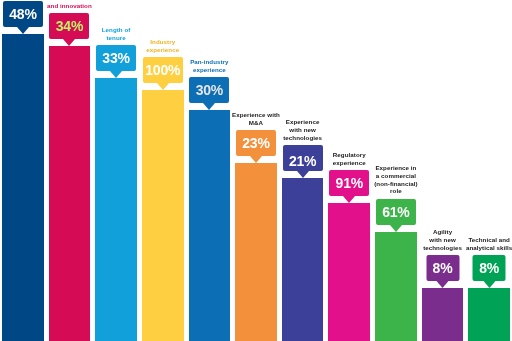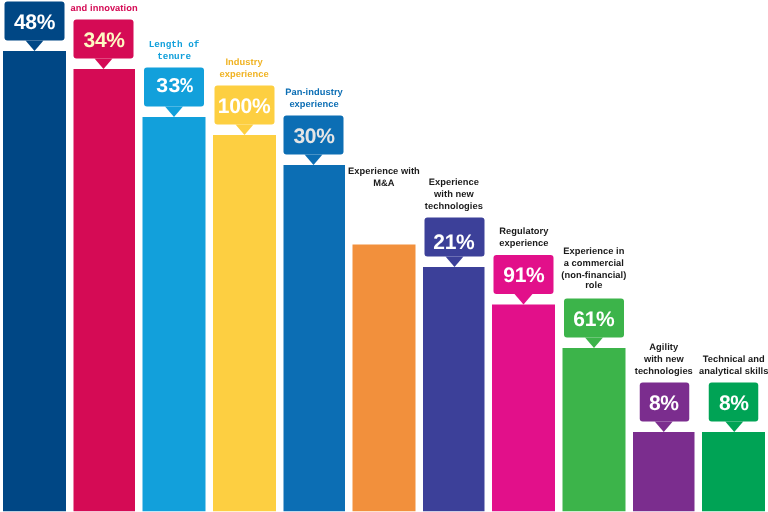--- a/index.html
+++ b/index.html
@@ -89,28 +89,28 @@
     <div class="bar-col" style="left: 2px; width: 42px;">
       <div class="bar" style="background: rgb(0, 71, 133); top: 34px;"></div>
       <div class="callout" style="background: rgb(0, 71, 133); width: 40px; height: 26px; top: 1px;">
         <span class="callout-value" style="color: rgb(255, 255, 255);">48%</span>
         <div class="tail" style="border-top: 7px solid rgb(0, 71, 133);"></div>
       </div>
     </div>
     <div class="bar-col" style="left: 48.6364px; width: 41.6364px;">
       <div class="bar" style="background: rgb(213, 11, 85); top: 46px;"></div>
       <div class="callout" style="background: rgb(213, 11, 85); width: 40px; height: 26px; top: 13px;">
-        <span class="callout-value" style="color: #fef9c3;">34%</span>
+        <span class="callout-value" style="color: #bef264;">34%</span>
         <div class="tail" style="border-top: 7px solid rgb(213, 11, 85);"></div>
       </div>
       <div class="caption" style="color: rgb(213, 11, 85); width: 63.6364px; top: -14px;">Experience with
 transformation
 and innovation</div>
     </div>
-    <div class="bar-col" style="left: 95.2727px; width: 41.6364px; font-family: Liberation Mono, monospace;">
+    <div class="bar-col" style="left: 95.2727px; width: 41.6364px;">
       <div class="bar" style="background: rgb(18, 160, 219); top: 78px;"></div>
       <div class="callout" style="background: rgb(18, 160, 219); width: 40px; height: 26px; top: 45px;">
         <span class="callout-value" style="color: rgb(255, 255, 255);">33%</span>
         <div class="tail" style="border-top: 7px solid rgb(18, 160, 219);"></div>
       </div>
       <div class="caption" style="color: rgb(18, 160, 219); width: 63.6364px; top: 26px;">Length of
 tenure</div>
     </div>
     <div class="bar-col" style="left: 141.909px; width: 41.6364px;">
       <div class="bar" style="background: rgb(253, 207, 65); top: 90px;"></div>
@@ -125,20 +125,24 @@
       <div class="bar" style="background: rgb(12, 110, 180); top: 110px;"></div>
       <div class="callout" style="background: rgb(12, 110, 180); width: 40px; height: 26px; top: 77px;">
         <span class="callout-value" style="color: #e5e5e5;">30%</span>
         <div class="tail" style="border-top: 7px solid rgb(12, 110, 180);"></div>
       </div>
       <div class="caption" style="color: rgb(12, 110, 180); width: 63.6364px; top: 58px;">Pan-industry
 experience</div>
     </div>
     <div class="bar-col" style="left: 235.182px; width: 41.6364px;">
       <div class="bar" style="background: rgb(242, 144, 60); top: 163px;"></div>
+      <div class="callout" style="background: rgb(242, 144, 60); width: 40px; height: 26px; top: 130px;">
+        <span class="callout-value" style="color: rgb(255, 255, 255);">23%</span>
+        <div class="tail" style="border-top: 7px solid rgb(242, 144, 60);"></div>
+      </div>
       <div class="caption" style="color: rgb(26, 26, 26); width: 63.6364px; top: 111px;">Experience with
 M&amp;A</div>
     </div>
     <div class="bar-col" style="left: 281.818px; width: 41.6364px;">
       <div class="bar" style="background: rgb(60, 64, 153); top: 178px;"></div>
       <div class="callout" style="background: rgb(60, 64, 153); width: 40px; height: 26px; top: 145px;">
         <span class="callout-value" style="color: rgb(255, 255, 255); margin-top: 6px;">21%</span>
         <div class="tail" style="border-top: 7px solid rgb(60, 64, 153);"></div>
       </div>
       <div class="caption" style="color: rgb(26, 26, 26); width: 63.6364px; top: 118px;">Experience

